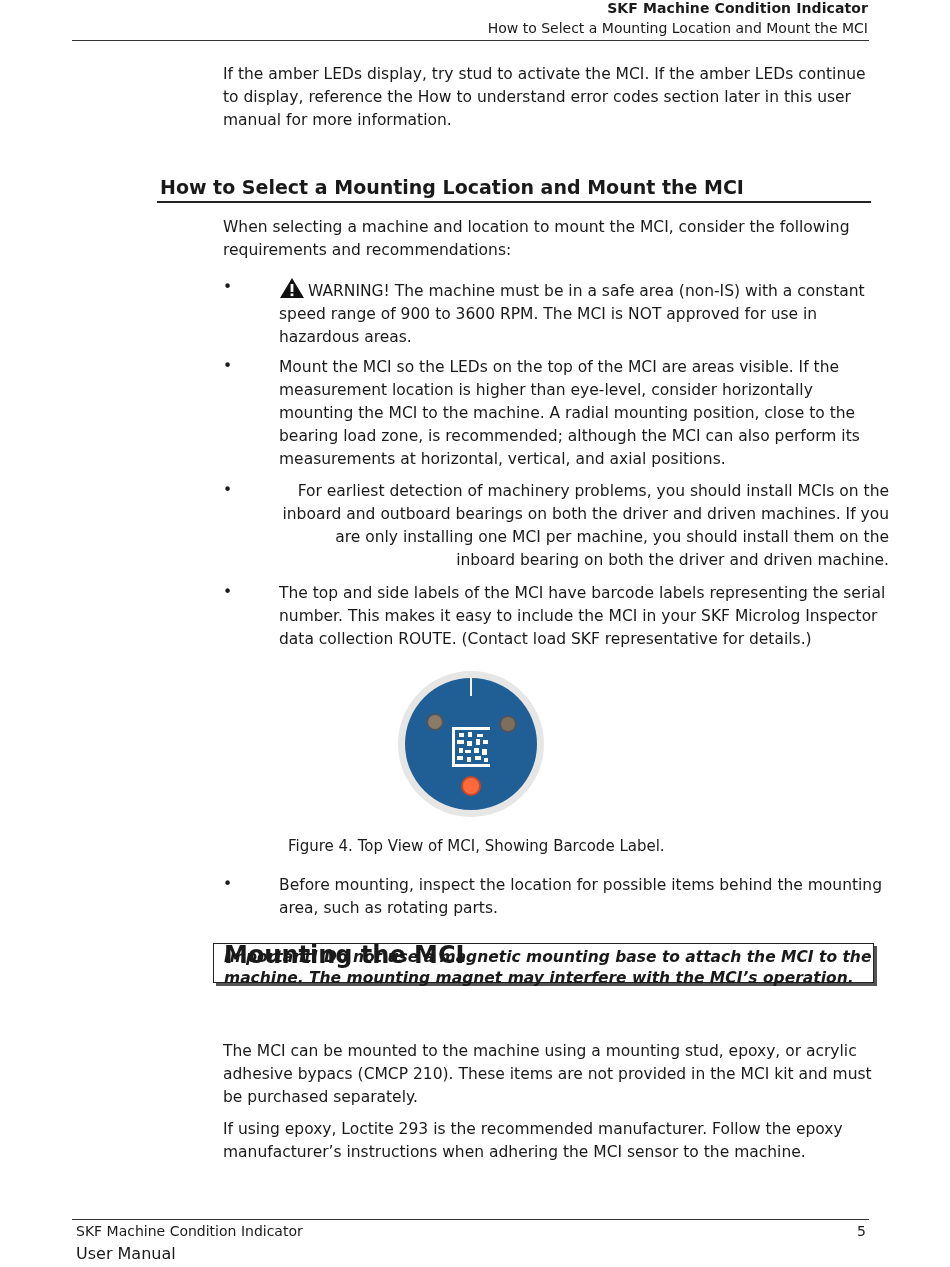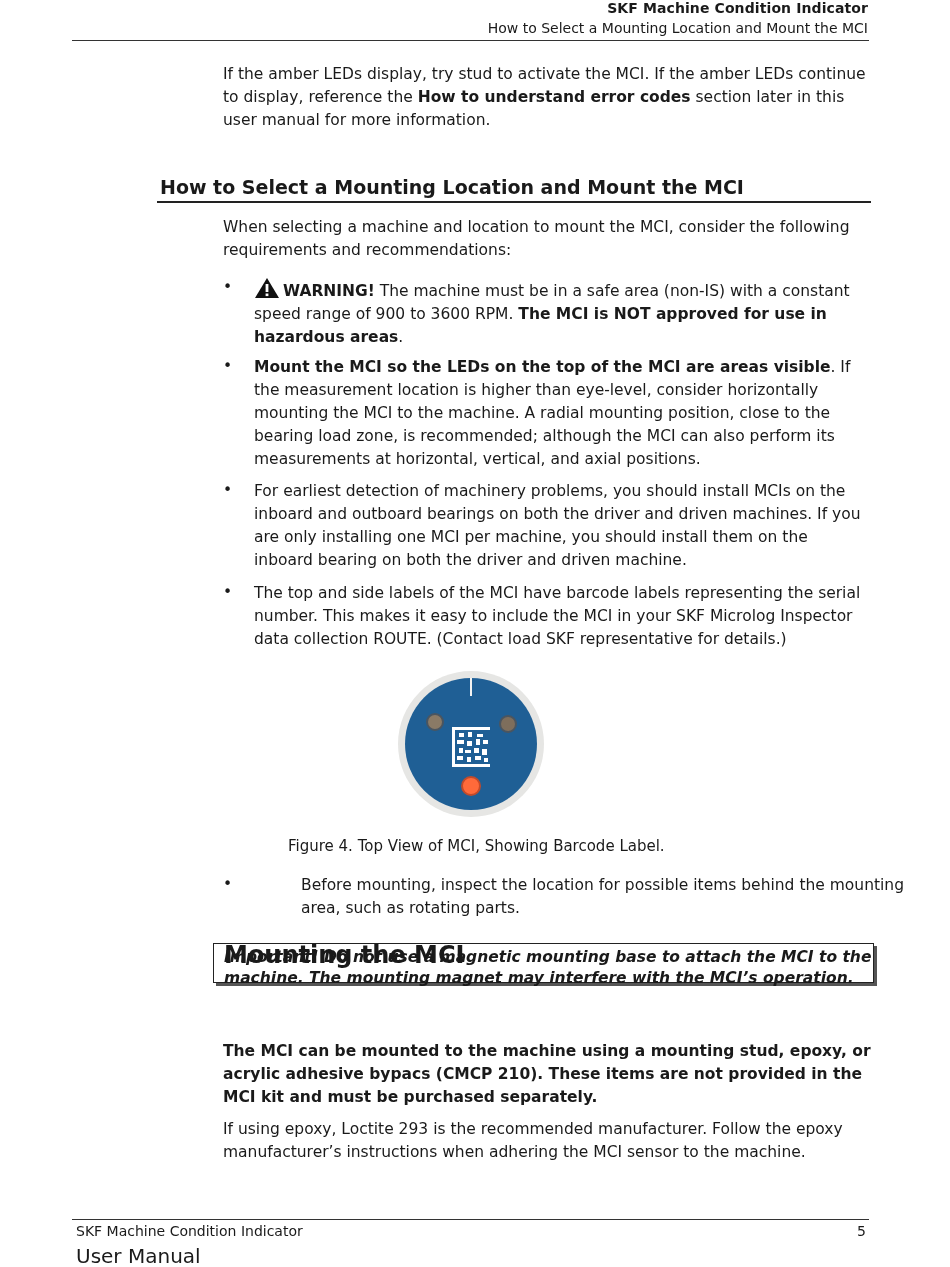--- a/index.html
+++ b/index.html
@@ -7,45 +7,45 @@
     width: 950px; height: 1267px; position: relative; overflow: hidden;
     font-family: "DejaVu Sans", sans-serif; color: #1a1a1a;
   }
   .abs { position: absolute; }
   .hdr-title { right: 82px; top: 0px; font-size: 14px; font-weight: bold; letter-spacing: 0.1px; }
   .hdr-sub { right: 82px; top: 20px; font-size: 14px; }
   .hdr-rule { left: 72px; width: 797px; top: 40px; height: 0; border-top: 1.5px solid #333; }
 
   .para { font-size: 15.5px; line-height: 23px; }
   .body-col { left: 223px; width: 650px; }
-  .b { font-weight: bold; }
+  .b { font-weight: normal; }
 
   .h1 { left: 160px; top: 176px; font-size: 19px; font-weight: bold; }
   .h1-rule { left: 157px; width: 714px; top: 201px; border-top: 2px solid #222; }
 
   .bullet-dot { position: absolute; left: 223px; font-size: 15.5px; }
-  .bullet-text { position: absolute; left: 254px; width: 610px; font-size: 15.5px; line-height: 23px; }
+  .bullet-text { position: absolute; left: 279px; width: 610px; font-size: 15.5px; line-height: 23px; }
 
   .warn-icon { display: inline-block; width: 26px; height: 22px; vertical-align: -3px; margin-right: 3px; }
 
   .figure { left: 397px; top: 670px; width: 148px; height: 148px; }
   .caption { left: 288px; top: 837px; font-size: 15px; }
 
   .h2 { left: 224px; top: 941px; font-size: 24px; font-weight: bold; }
 
   .important-box {
     left: 213px; top: 943px; width: 661px; height: 40px;
     border: 1.5px solid #222; box-shadow: 3px 3px 0 #555;
     padding: 3px 0 0 10px; box-sizing: border-box;
     font-size: 15.5px; font-style: italic; font-weight: bold; line-height: 21px;
   }
 
   .ftr-rule { left: 72px; width: 797px; top: 1219px; border-top: 1.5px solid #333; }
   .ftr-l1 { left: 76px; top: 1223px; font-size: 14px; }
-  .ftr-l2 { left: 76px; top: 1244px; font-size: 20px; }
+  .ftr-l2 { left: 76px; top: 1244px; font-size: 16px; }
   .ftr-pg { right: 84px; top: 1223px; font-size: 14px; }
 </style>
 </head>
 <body>
 
 <div class="abs hdr-title">SKF Machine Condition Indicator</div>
 <div class="abs hdr-sub">How to Select a Mounting Location and Mount the MCI</div>
 <div class="abs hdr-rule"></div>
 
 <div class="abs para body-col" style="top:63px;">
@@ -67,21 +67,21 @@
       </svg>
   </span><span class="b">WARNING!</span><span>  The machine must be in a safe area (non-IS) with a constant speed range of 900 to 3600 RPM.  </span><span class="b">The MCI is NOT approved for use in hazardous areas</span><span>.</span>
 </div>
 
 <div class="bullet-dot" style="top:357px;">•</div>
 <div class="bullet-text" style="top:356px;">
   <span class="b">Mount the MCI so the LEDs on the top of the MCI are areas visible</span><span>.  If the measurement location is higher than eye-level, consider horizontally mounting the MCI to the machine.  A radial mounting position, close to the bearing load zone, is recommended; although the MCI can also perform its measurements at horizontal, vertical, and axial positions.</span>
 </div>
 
 <div class="bullet-dot" style="top:481px;">•</div>
-<div class="bullet-text" style="top:480px;">For earliest detection of machinery problems, you should install MCIs on the inboard and outboard bearings on both the driver and driven machines.  If you are only installing one MCI per machine, you should install them on the inboard bearing on both the driver and driven machine.</div>
+<div class="bullet-text" style="top:480px;text-align:right;">For earliest detection of machinery problems, you should install MCIs on the inboard and outboard bearings on both the driver and driven machines.  If you are only installing one MCI per machine, you should install them on the inboard bearing on both the driver and driven machine.</div>
 
 <div class="bullet-dot" style="top:583px;">•</div>
 <div class="bullet-text" style="top:582px;">The top and side labels of the MCI have barcode labels representing the serial number.  This makes it easy to include the MCI in your SKF Microlog Inspector data collection ROUTE.  (Contact load SKF representative for details.)</div>
 
 <div class="abs figure">
   <svg width="148" height="148" viewBox="0 0 148 148">
     <circle cx="74" cy="74" r="73" fill="#e6e6e4"></circle>
     <circle cx="74" cy="74" r="66" fill="#1f5f95"></circle>
     <line x1="74" y1="8" x2="74" y2="26" stroke="#f2f2f2" stroke-width="2"></line>
     <circle cx="38" cy="52" r="8" fill="#8a7a66" stroke="#4a5560" stroke-width="2"></circle>
@@ -105,24 +105,24 @@
         <rect x="70" y="87" width="4" height="5"></rect>
         <rect x="78" y="86" width="6" height="4"></rect>
         <rect x="87" y="88" width="4" height="4"></rect>
     </g>
     <circle cx="74" cy="116" r="9" fill="#ff6a3a" stroke="#c24a2a" stroke-width="2"></circle>
   </svg>
 </div>
 <div class="abs caption">Figure 4. Top View of MCI, Showing Barcode Label.</div>
 
 <div class="bullet-dot" style="top:875px;">•</div>
-<div class="bullet-text" style="top:874px;margin-left:47px;">Before mounting, inspect the location for possible items behind the mounting area, such as rotating parts.</div>
+<div class="bullet-text" style="top:874px;">Before mounting, inspect the location for possible items behind the mounting area, such as rotating parts.</div>
 
 <div class="abs h2">Mounting the MCI</div>
 <div class="abs important-box">Important!  Do not use a magnetic mounting base to attach the MCI to the machine. The mounting magnet may interfere with the MCI’s operation.</div>
 
-<div class="abs para body-col" style="top:1040px;font-weight:bold;">The MCI can be mounted to the machine using a mounting stud, epoxy, or acrylic adhesive bypacs (CMCP 210).  These items are not provided in the MCI kit and must be purchased separately.</div>
+<div class="abs para body-col" style="top:1040px;">The MCI can be mounted to the machine using a mounting stud, epoxy, or acrylic adhesive bypacs (CMCP 210).  These items are not provided in the MCI kit and must be purchased separately.</div>
 <div class="abs para body-col" style="top:1118px;">If using epoxy, Loctite 293 is the recommended manufacturer.  Follow the epoxy manufacturer’s instructions when adhering the MCI sensor to the machine.</div>
 
 <div class="abs ftr-rule"></div>
 <div class="abs ftr-l1">SKF Machine Condition Indicator</div>
 <div class="abs ftr-l2">User Manual</div>
 <div class="abs ftr-pg">5</div>
 
 </body></html>

